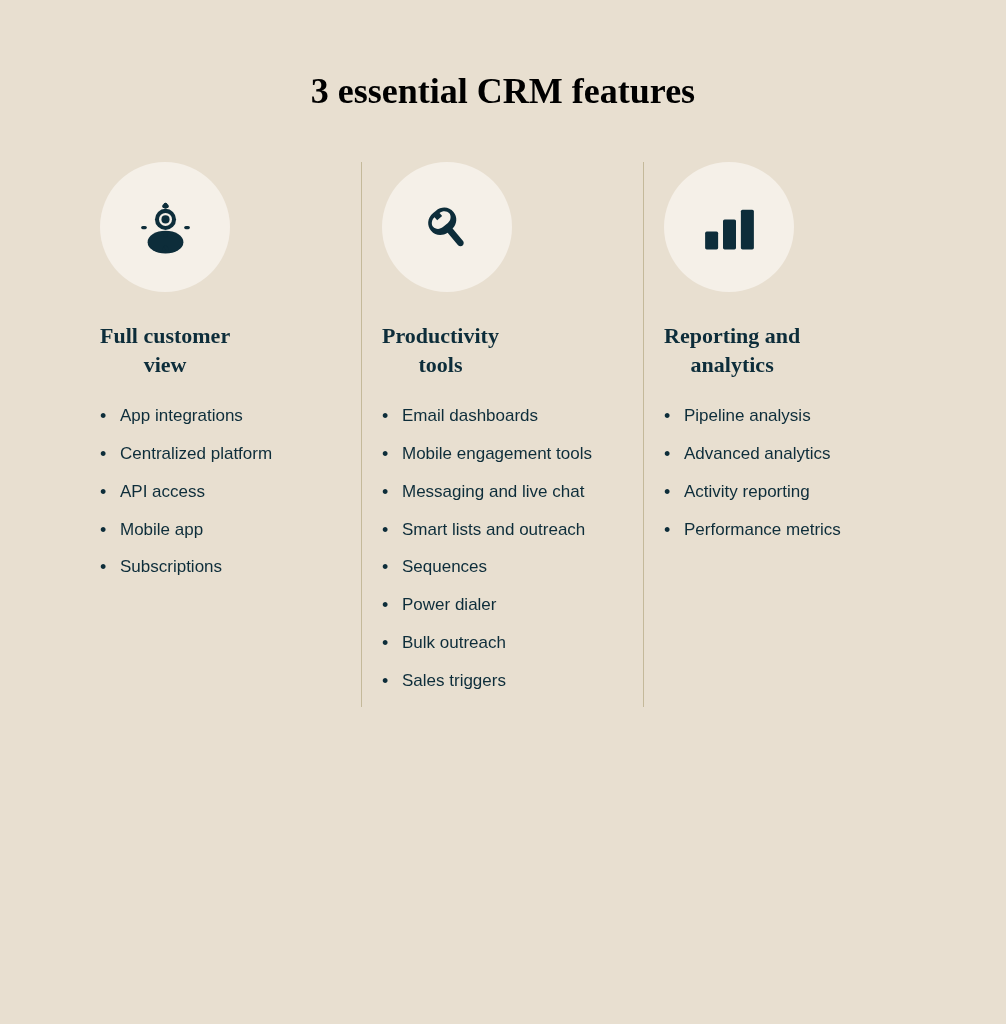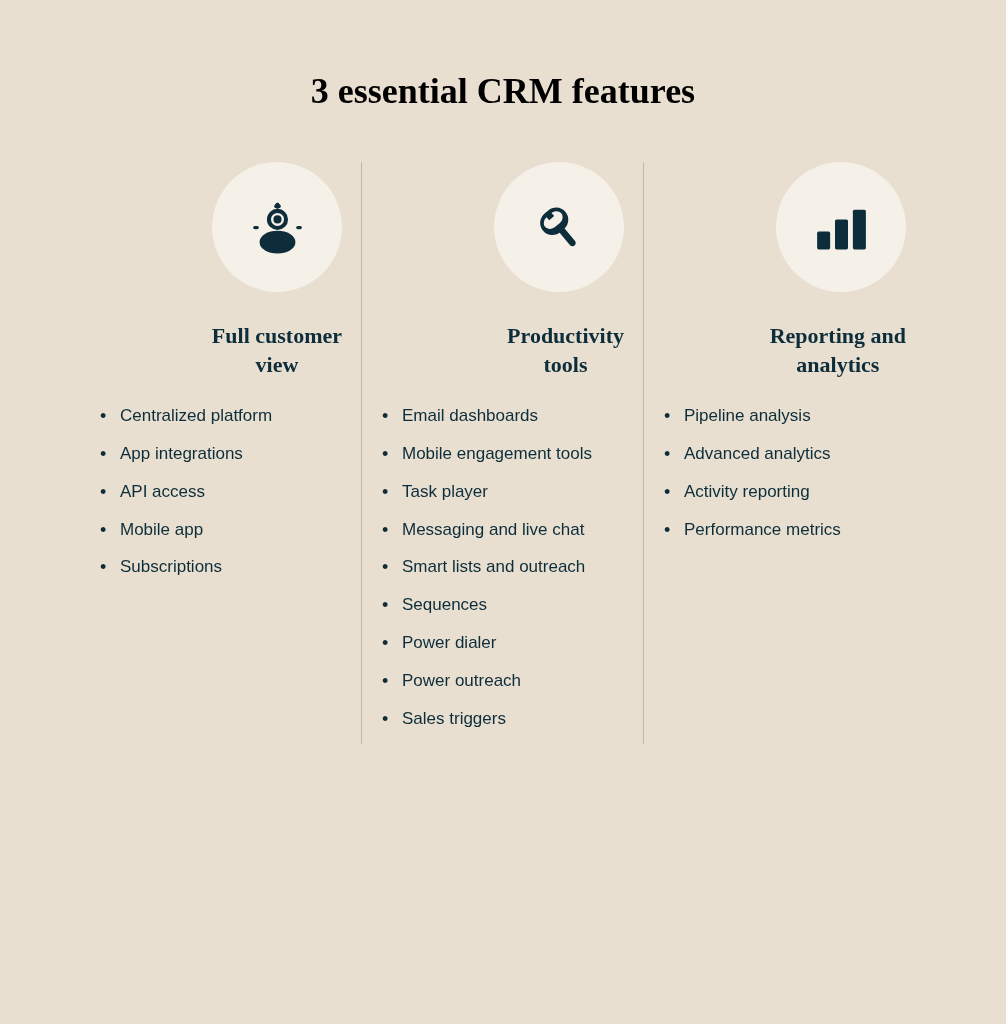--- a/index.html
+++ b/index.html
@@ -41,21 +41,21 @@
       display: flex;
       width: 100%;
       justify-content: space-between;
       gap: 0;
     }
 
     .column {
       flex: 1;
       display: flex;
       flex-direction: column;
-      align-items: flex-end;
+      align-items: flex-start;
       padding: 0 20px;
       position: relative;
     }
 
     .column:not(:last-child)::after {
       content: '';
       position: absolute;
       right: 0;
       top: 0;
       bottom: 0;
@@ -141,48 +141,47 @@
             <rect x="18" y="55" width="7" height="4" rx="2" transform="rotate(-45 40 40)"></rect>
             <rect x="55" y="55" width="7" height="4" rx="2" transform="rotate(45 40 40)"></rect>
           </g>
 
           <circle cx="40" cy="30" r="8" fill="#f5f0e8"></circle>
           <circle cx="40" cy="30" r="5" fill="#0d2d3a"></circle>
         </svg>
       </div>
       <div class="column-title">Full customer<br>view</div>
       <ul class="feature-list">
+        <li>App integrations</li>
         <li>Centralized platform</li>
-        <li>App integrations</li>
         <li>API access</li>
         <li>Mobile app</li>
         <li>Subscriptions</li>
       </ul>
     </div>
 
     <div class="column">
       <div class="icon-circle">
         <svg viewBox="0 0 80 80" xmlns="http://www.w3.org/2000/svg">
 
           <g transform="rotate(-40, 40, 40)">
 
             <path d="M38 15 C28 15 22 22 22 30 C22 38 28 44 36 45 L36 65 C36 67 38 69 40 69 C42 69 44 67 44 65 L44 45 C52 44 58 38 58 30 C58 22 52 15 42 15 Z M36 36 C31 36 27 32 27 28 C27 24 31 20 36 20 L36 25 L44 25 L44 20 C49 20 53 24 53 28 C53 32 49 36 44 36 Z" fill="#0d2d3a"></path>
           </g>
         </svg>
       </div>
       <div class="column-title">Productivity<br>tools</div>
       <ul class="feature-list">
         <li>Email dashboards</li>
         <li>Mobile engagement tools</li>
-        <li>Task player</li>
         <li>Messaging and live chat</li>
         <li>Smart lists and outreach</li>
         <li>Sequences</li>
         <li>Power dialer</li>
-        <li>Power outreach</li>
+        <li>Bulk outreach</li>
         <li>Sales triggers</li>
       </ul>
     </div>
 
     <div class="column">
       <div class="icon-circle">
         <svg viewBox="0 0 80 80" xmlns="http://www.w3.org/2000/svg">
 
           <rect x="10" y="45" width="16" height="22" rx="2" fill="#0d2d3a"></rect>
           <rect x="32" y="30" width="16" height="37" rx="2" fill="#0d2d3a"></rect>

